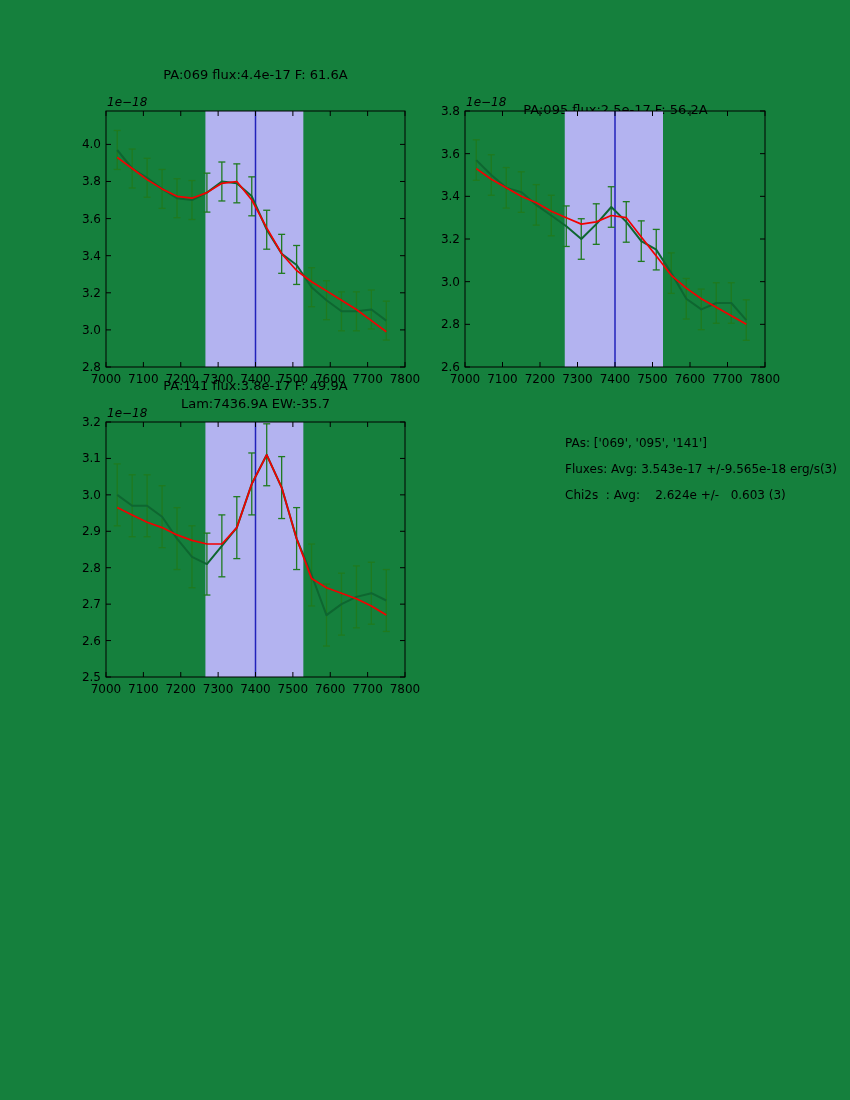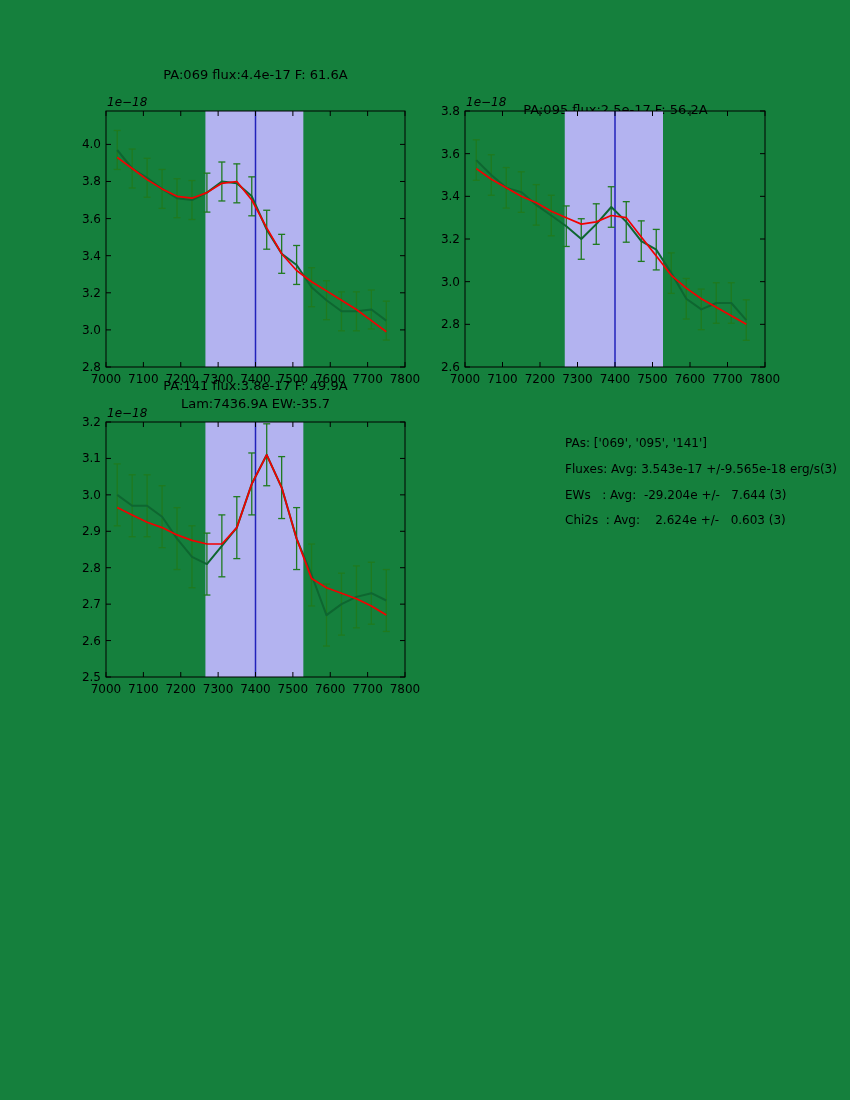--- a/index.html
+++ b/index.html
@@ -399,17 +399,16 @@
       <line x1="349" y1="44.42857142857145" x2="344" y2="44.42857142857145" stroke="#000000" stroke-width="1"></line>
       <text x="45" y="48.42857142857145" text-anchor="end" font-size="12" fill="#000000">3.1</text>
       <line x1="50" y1="8" x2="55" y2="8" stroke="#000000" stroke-width="1"></line>
       <line x1="349" y1="8" x2="344" y2="8" stroke="#000000" stroke-width="1"></line>
       <text x="45" y="12" text-anchor="end" font-size="12" fill="#000000">3.2</text>
     </svg>
 
   <div class="stats-block">
     <div class="stats-line">PAs: ['069', '095', '141']</div>
     <div class="stats-line">Fluxes: Avg: 3.543e-17 +/-9.565e-18 erg/s(3)</div>
-    <div class="stats-line">EWs   : Avg:  -29.204e +/-   7.644 (3)</div>
     <div class="stats-line">Chi2s  : Avg:    2.624e +/-   0.603 (3)</div>
   </div>
 
 </div>
 
 </body></html>

